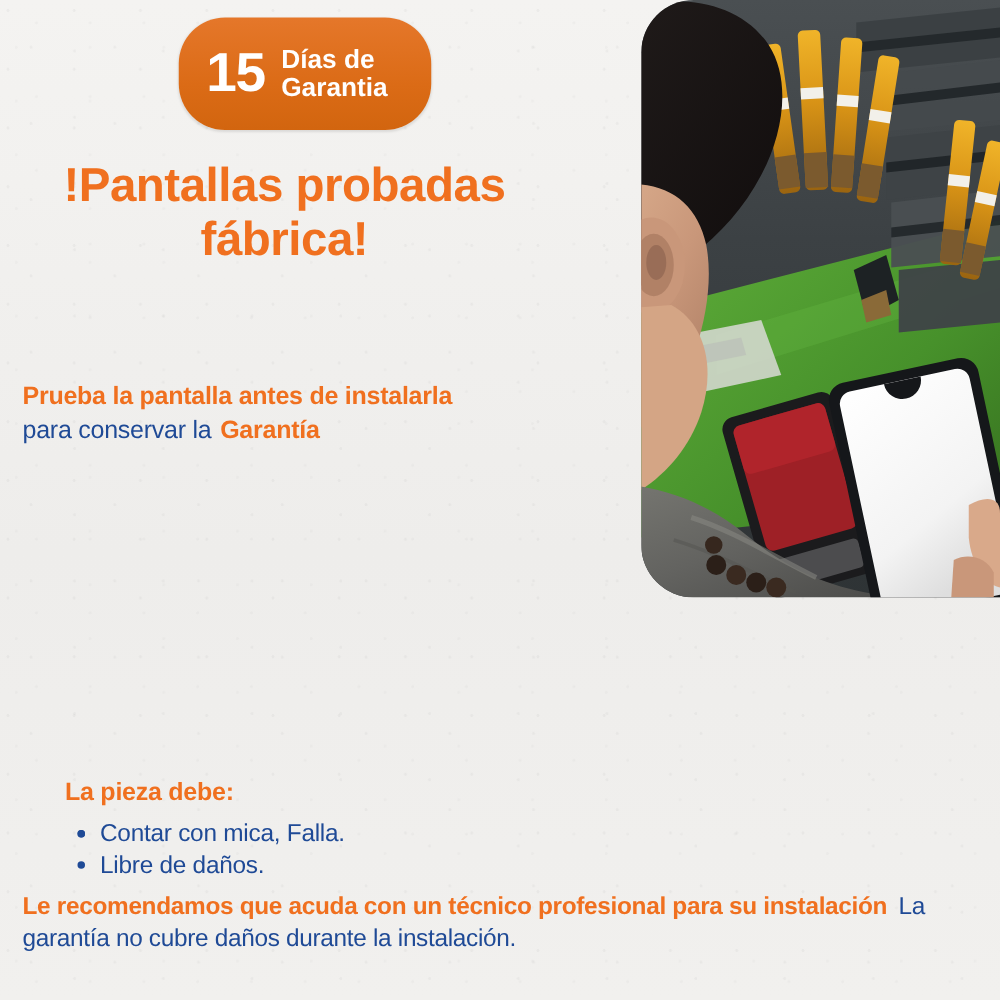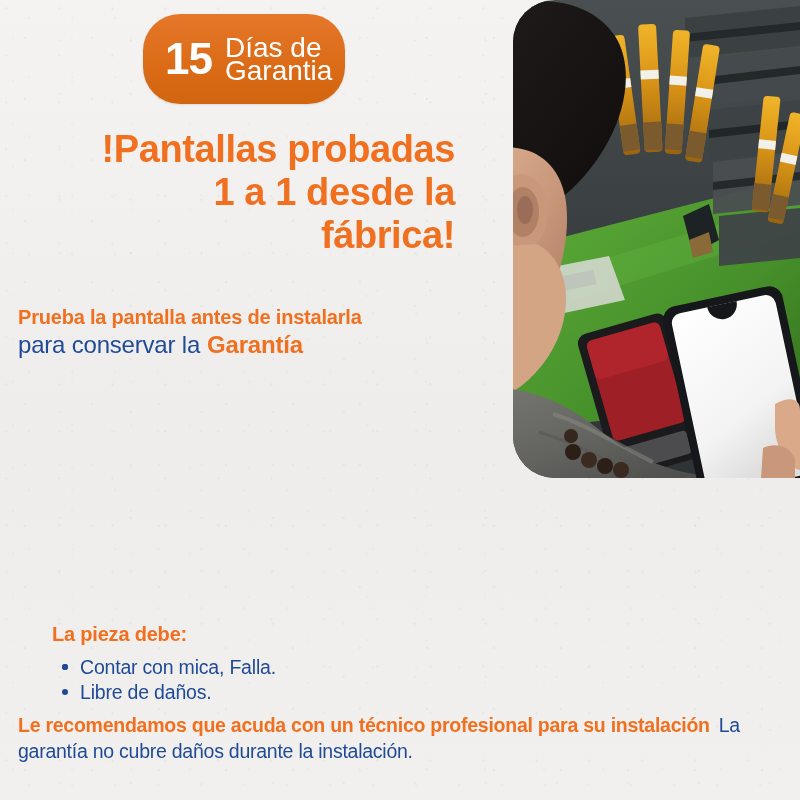--- a/index.html
+++ b/index.html
@@ -48,32 +48,32 @@
   #badge-number {
     color: #ffffff;
     font-size: 44px;
     font-weight: bold;
     line-height: 1;
     letter-spacing: -1px;
   }
   #badge-textblock {
     margin-left: 13px;
     color: #ffffff;
-    font-size: 28px;
+    font-size: 21px;
     line-height: 23px;
-    font-weight: normal;
+    font-weight: bold;
   }
 
   
   #headline {
     position: absolute;
     left: 0;
     top: 128px;
     width: 455px;
-    text-align: right;
+    text-align: center;
     color: #f0701f;
     font-size: 38px;
     font-weight: bold;
     line-height: 43px;
     letter-spacing: -0.4px;
   }
   #headline div { white-space: nowrap; }
 
   
   #subhead {
@@ -84,21 +84,21 @@
   }
   #subhead-line1 {
     color: #f0701f;
     font-size: 20px;
     font-weight: bold;
     line-height: 27px;
     letter-spacing: -0.2px;
   }
   #subhead-line2 {
     color: #1f4a96;
-    font-size: 24px;
+    font-size: 20px;
     line-height: 27px;
     letter-spacing: -0.2px;
   }
   #subhead-line2 .accent {
     color: #f0701f;
     font-weight: bold;
     margin-left: 7px;
   }
 
   
@@ -322,21 +322,20 @@
 
       <path d="M262 404 C276 396 287 398 287 410 L287 470 C276 468 264 452 262 430 Z" fill="#d9a98a"></path>
       <path d="M250 448 C262 442 276 446 282 458 L282 478 L248 478 Z" fill="#c9977a"></path>
 
       <rect x="0" y="0" width="287" height="478" fill="url(#gvig)" opacity="0"></rect>
     </svg>
   </div>
 
   <div id="headline">
     <div>!Pantallas probadas</div>
-    <div>1 a 1 desde la</div>
     <div>fábrica!</div>
   </div>
 
   <div id="subhead">
     <div id="subhead-line1">Prueba la pantalla antes de instalarla</div>
     <div id="subhead-line2"><span>para conservar la</span><span class="accent">Garantía</span></div>
   </div>
 
 
   <div id="list-block">

